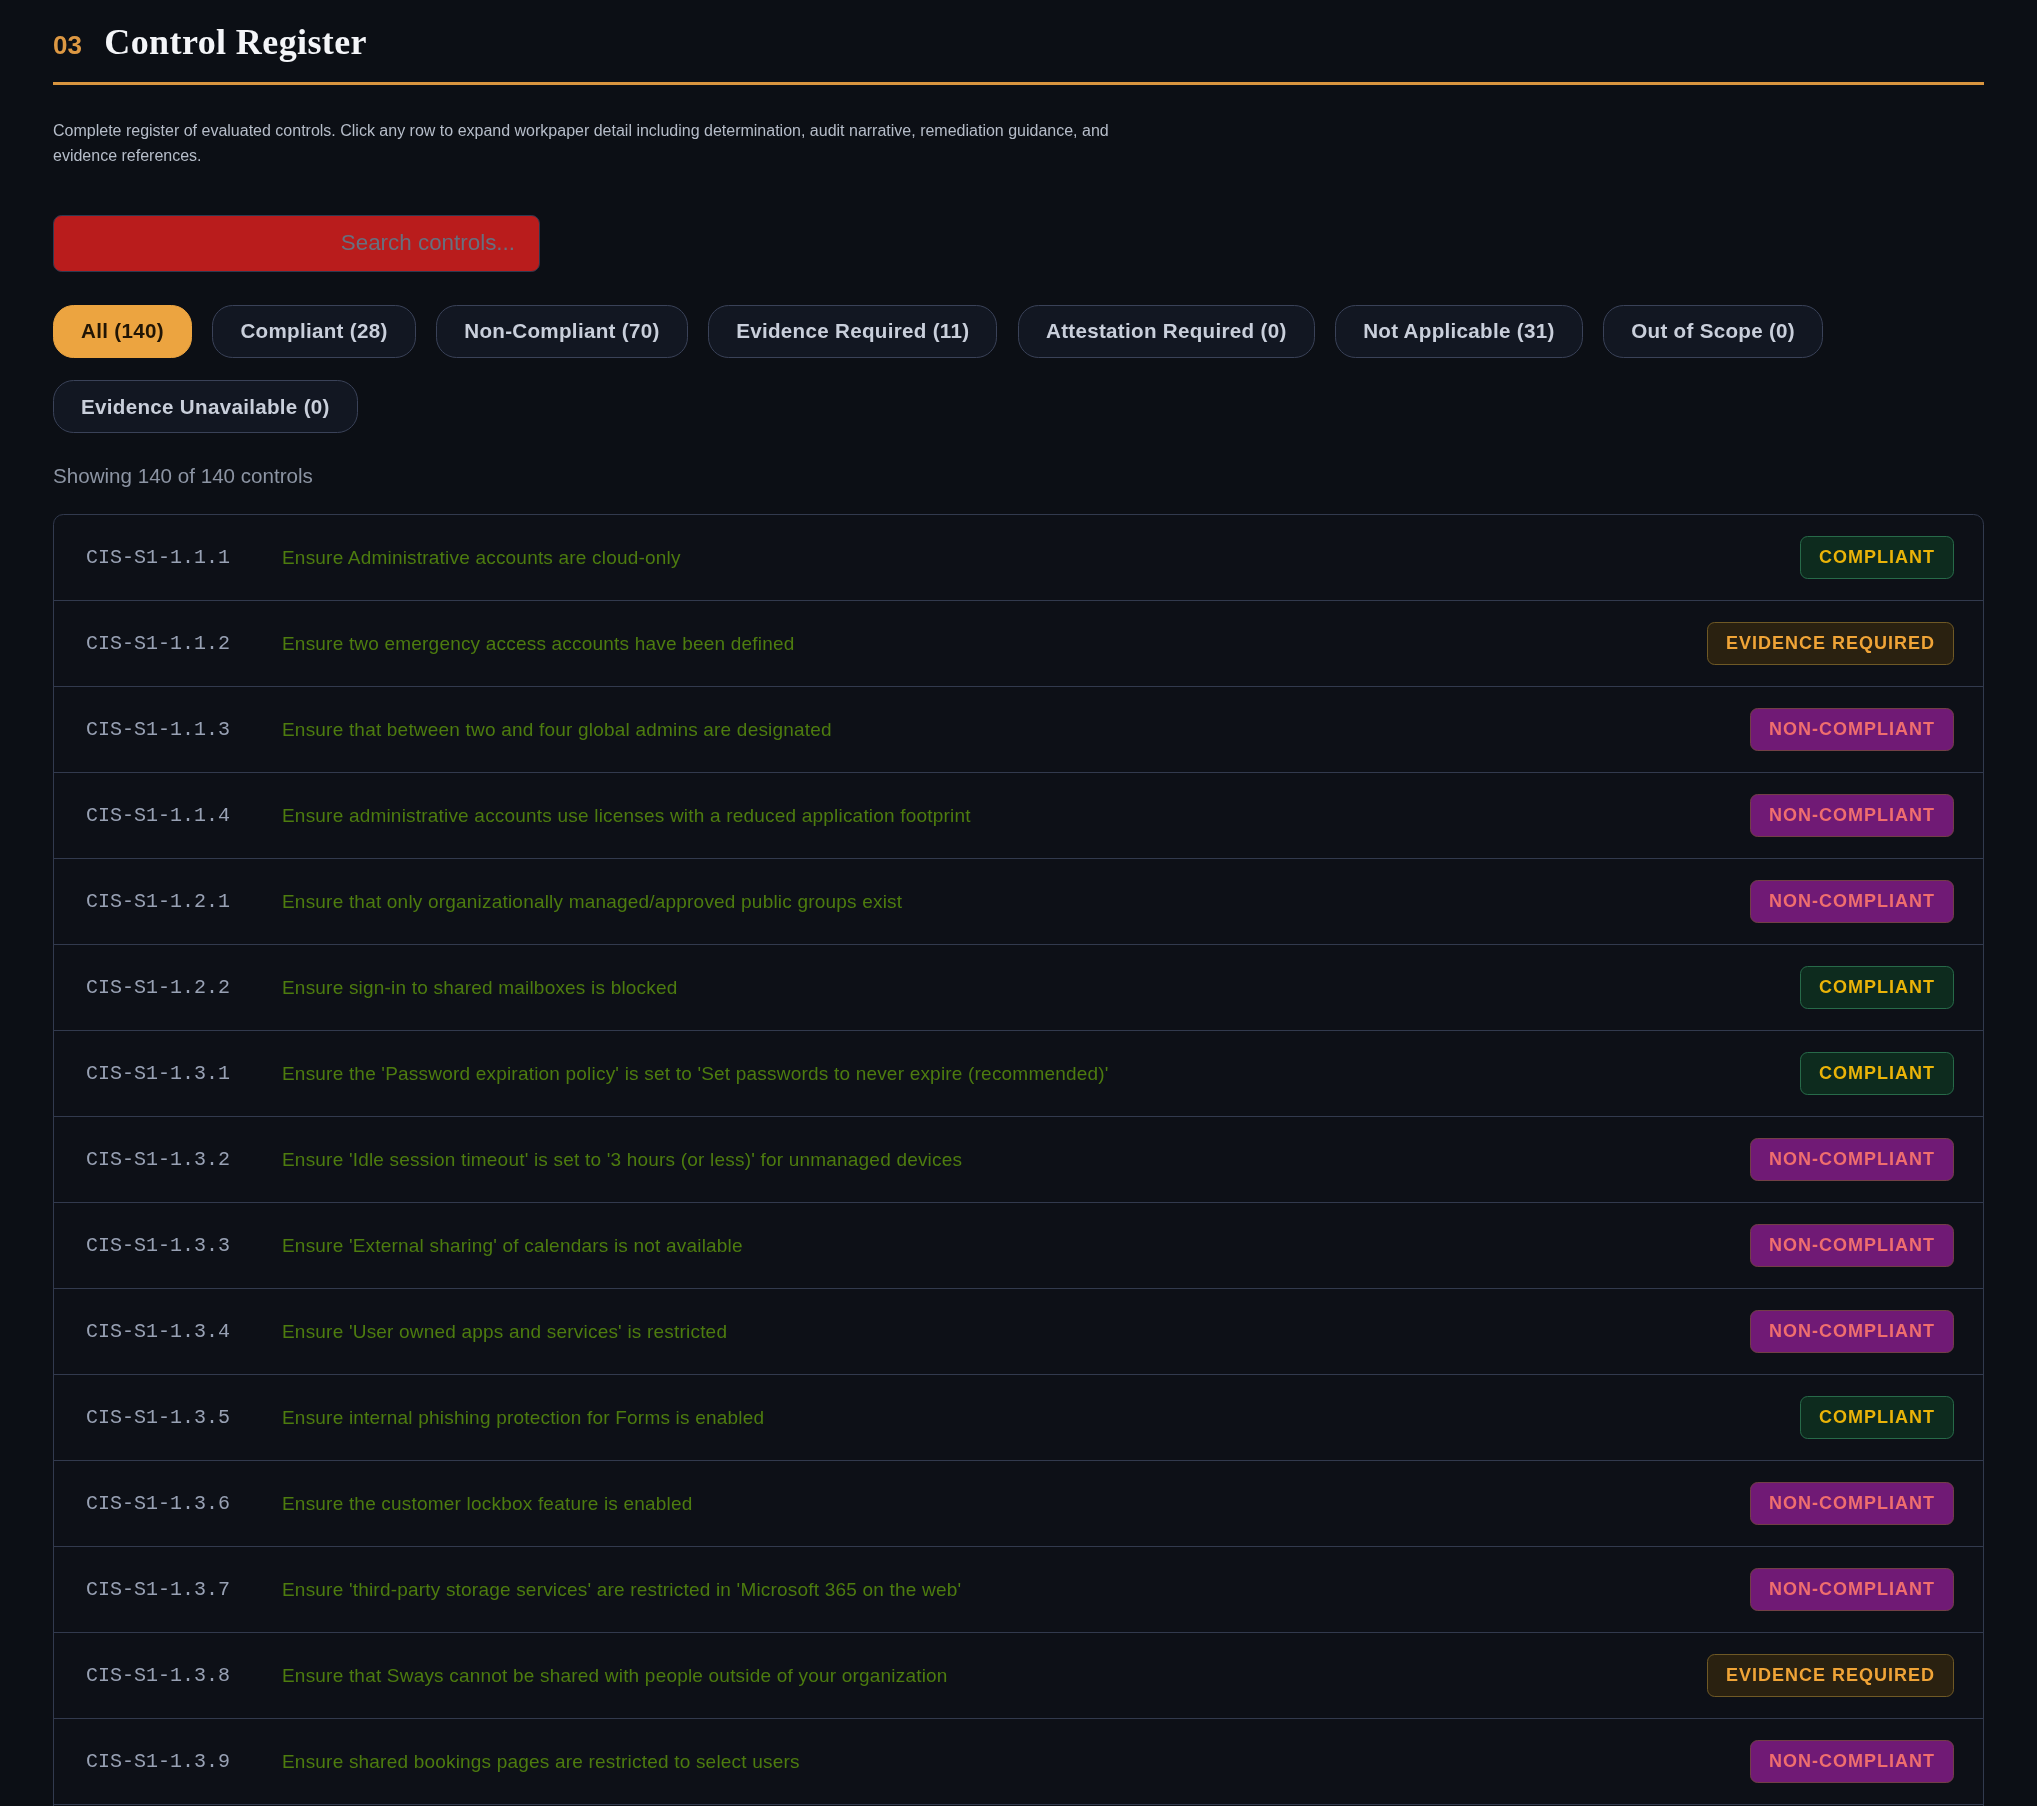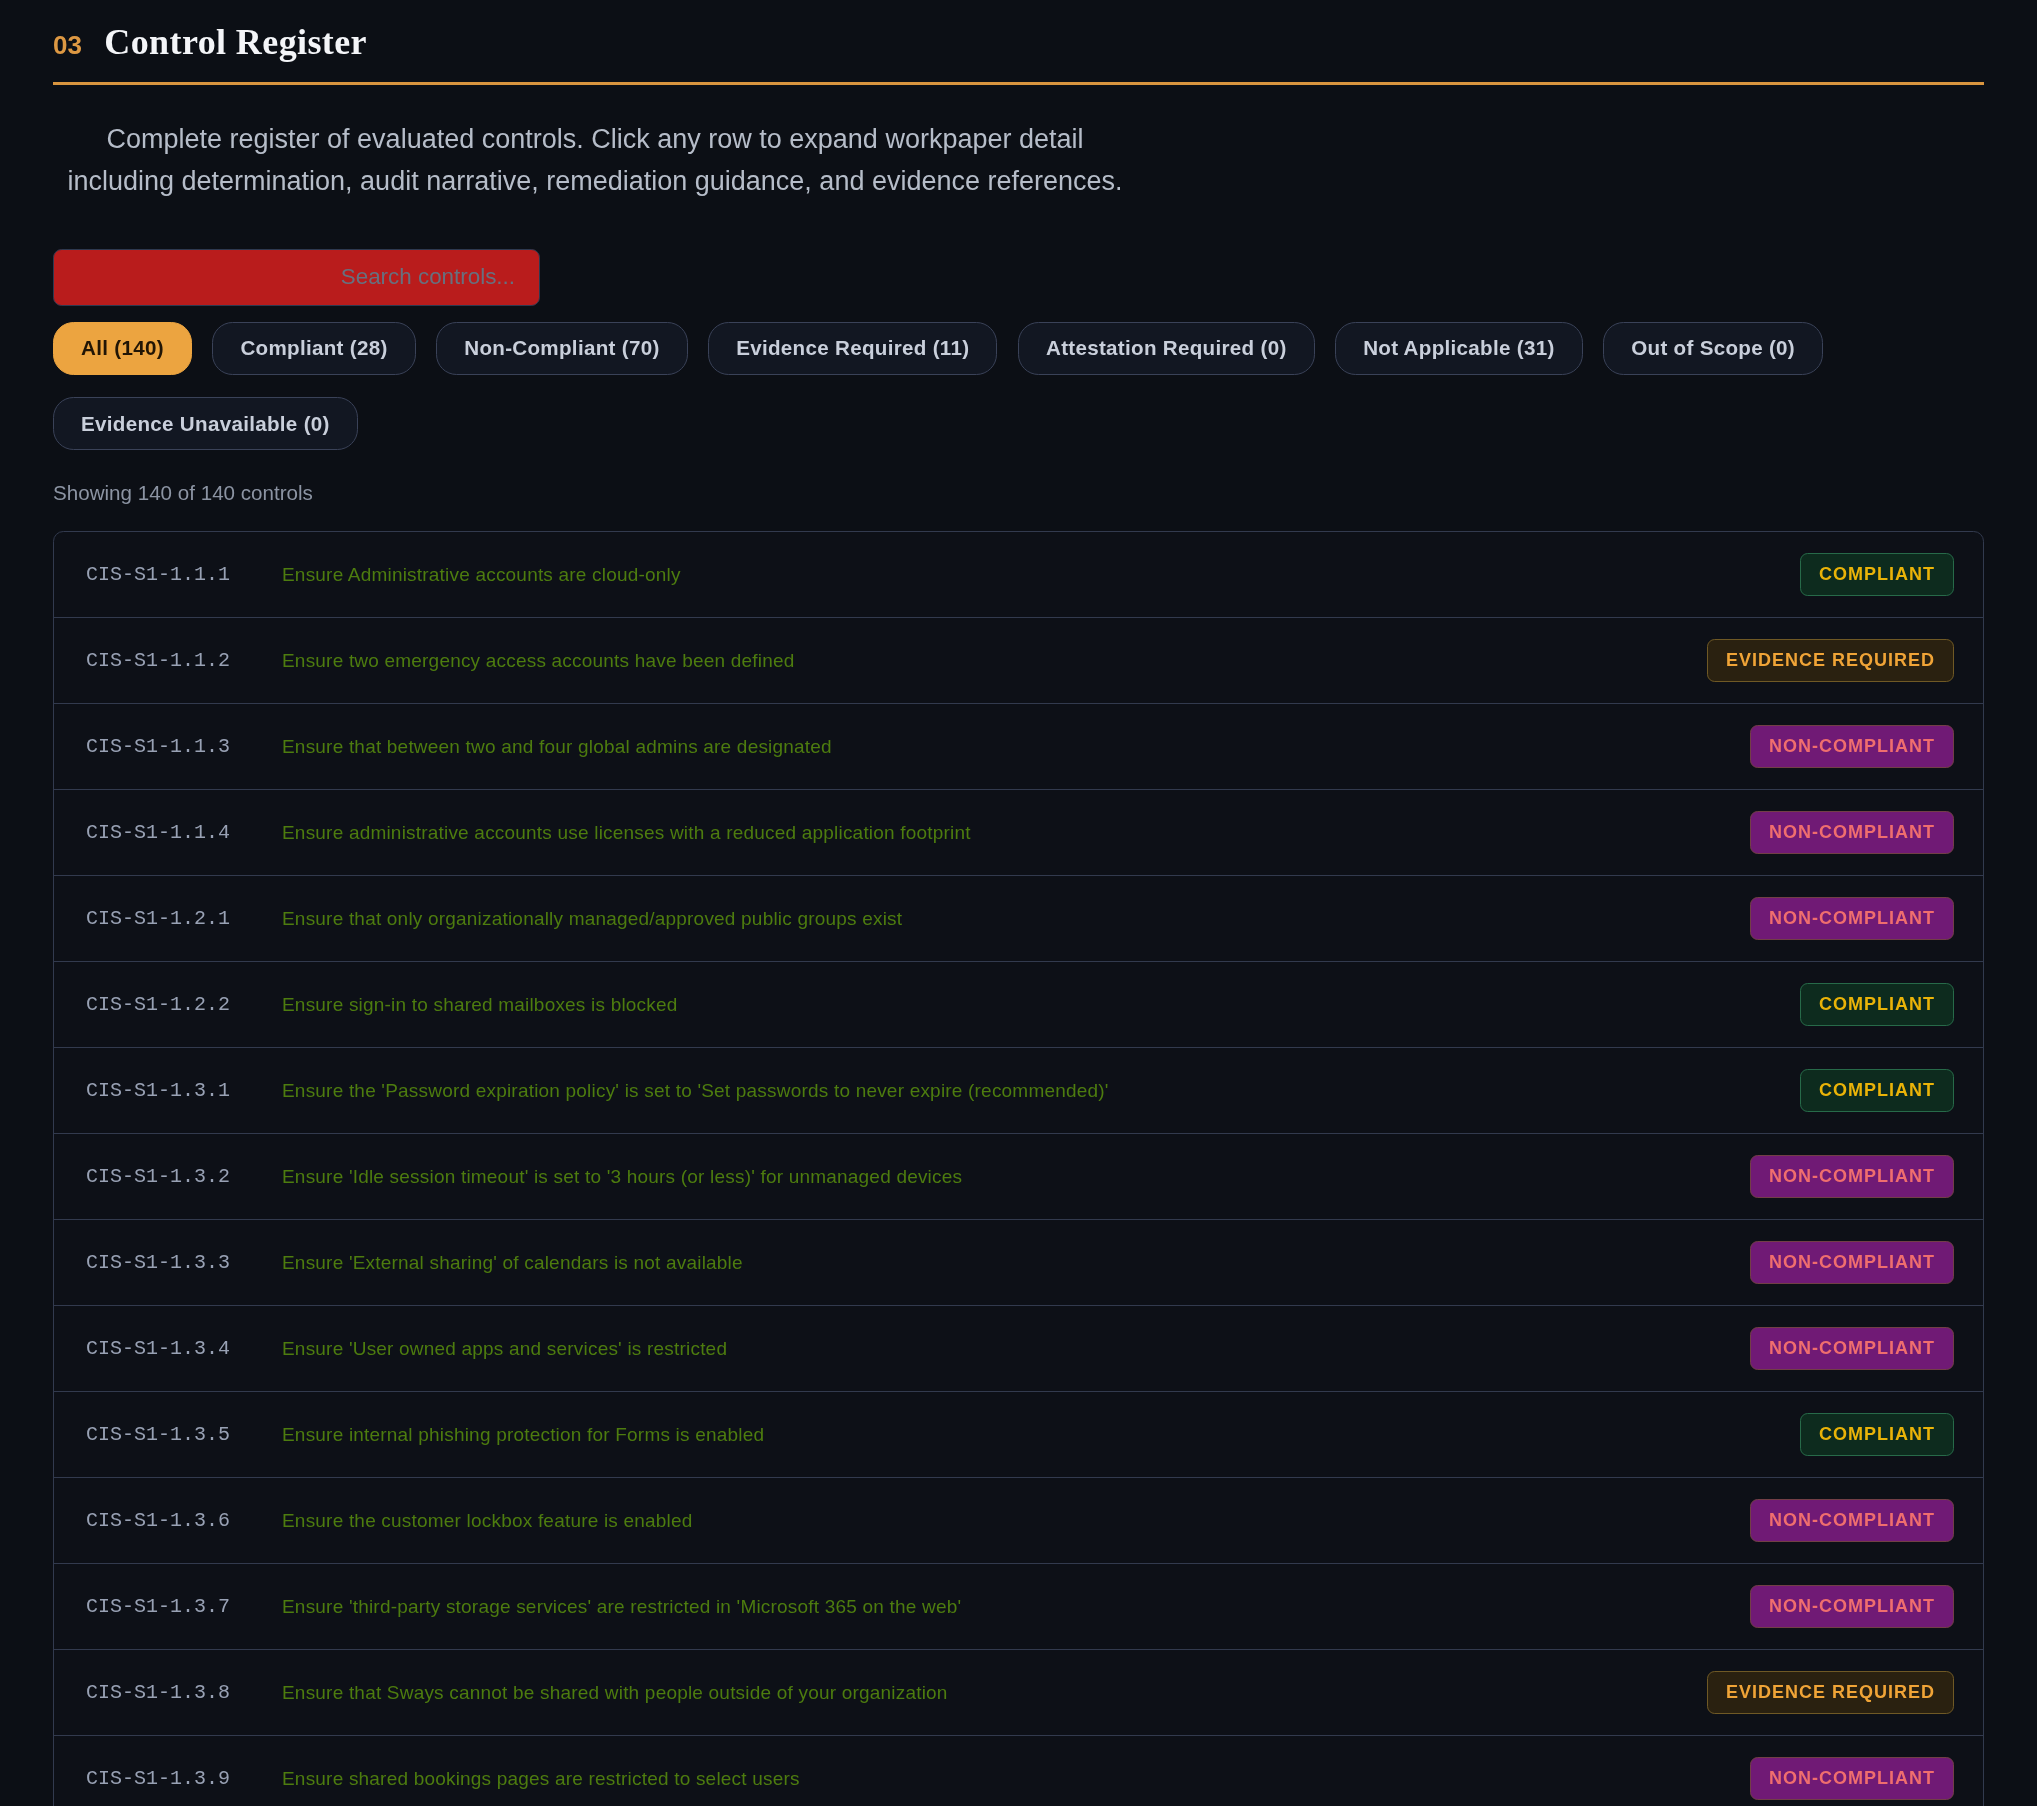--- a/index.html
+++ b/index.html
@@ -19,40 +19,40 @@
     font-weight: bold; font-size: 26px; color: #dd9843;
   }
   .section-title {
     font-family: "Liberation Serif", serif;
     font-weight: bold; font-size: 36px; color: #f4f5f8;
     letter-spacing: 0.4px;
   }
   .amber-rule { height: 3.4px; background: #d9953f; border: none; margin-top: 19px; }
 
   .section-desc {
-    margin-top: 34px; font-size: 27px; line-height: 1.55;
-    color: #b6bdc9; max-width: 1084px; text-align: center;
+    margin-top: 34px; font-size: 16px; line-height: 1.55;
+    color: #b6bdc9; max-width: 1084px;
   }
 
   
   .search-box {
     margin-top: 46px;
     width: 487px; height: 57px;
     background: #b91c1c;
     border: 0.9px solid #2e3950;
     border-radius: 8.6px;
     padding: 0 24px;
     font-size: 22.4px; color: #dfe3ea;
     font-family: "Liberation Sans", sans-serif;
     outline: none; display: block; text-align: right;
   }
   .search-box::placeholder { color: #67707f; }
 
   
-  .chips { margin-top: 16px; display: flex; flex-wrap: wrap; gap: 22.4px 20.6px; max-width: 1931px; }
+  .chips { margin-top: 33px; display: flex; flex-wrap: wrap; gap: 22.4px 20.6px; max-width: 1931px; }
   .chip {
     height: 53px; padding: 0 27px;
     display: inline-flex; align-items: center;
     border-radius: 20.6px;
     background: #121722;
     border: 0.9px solid #3a4258;
     color: #c9cfdb;
     font-size: 20.6px; font-weight: bold;
     letter-spacing: 0.3px;
     cursor: pointer; white-space: nowrap;

